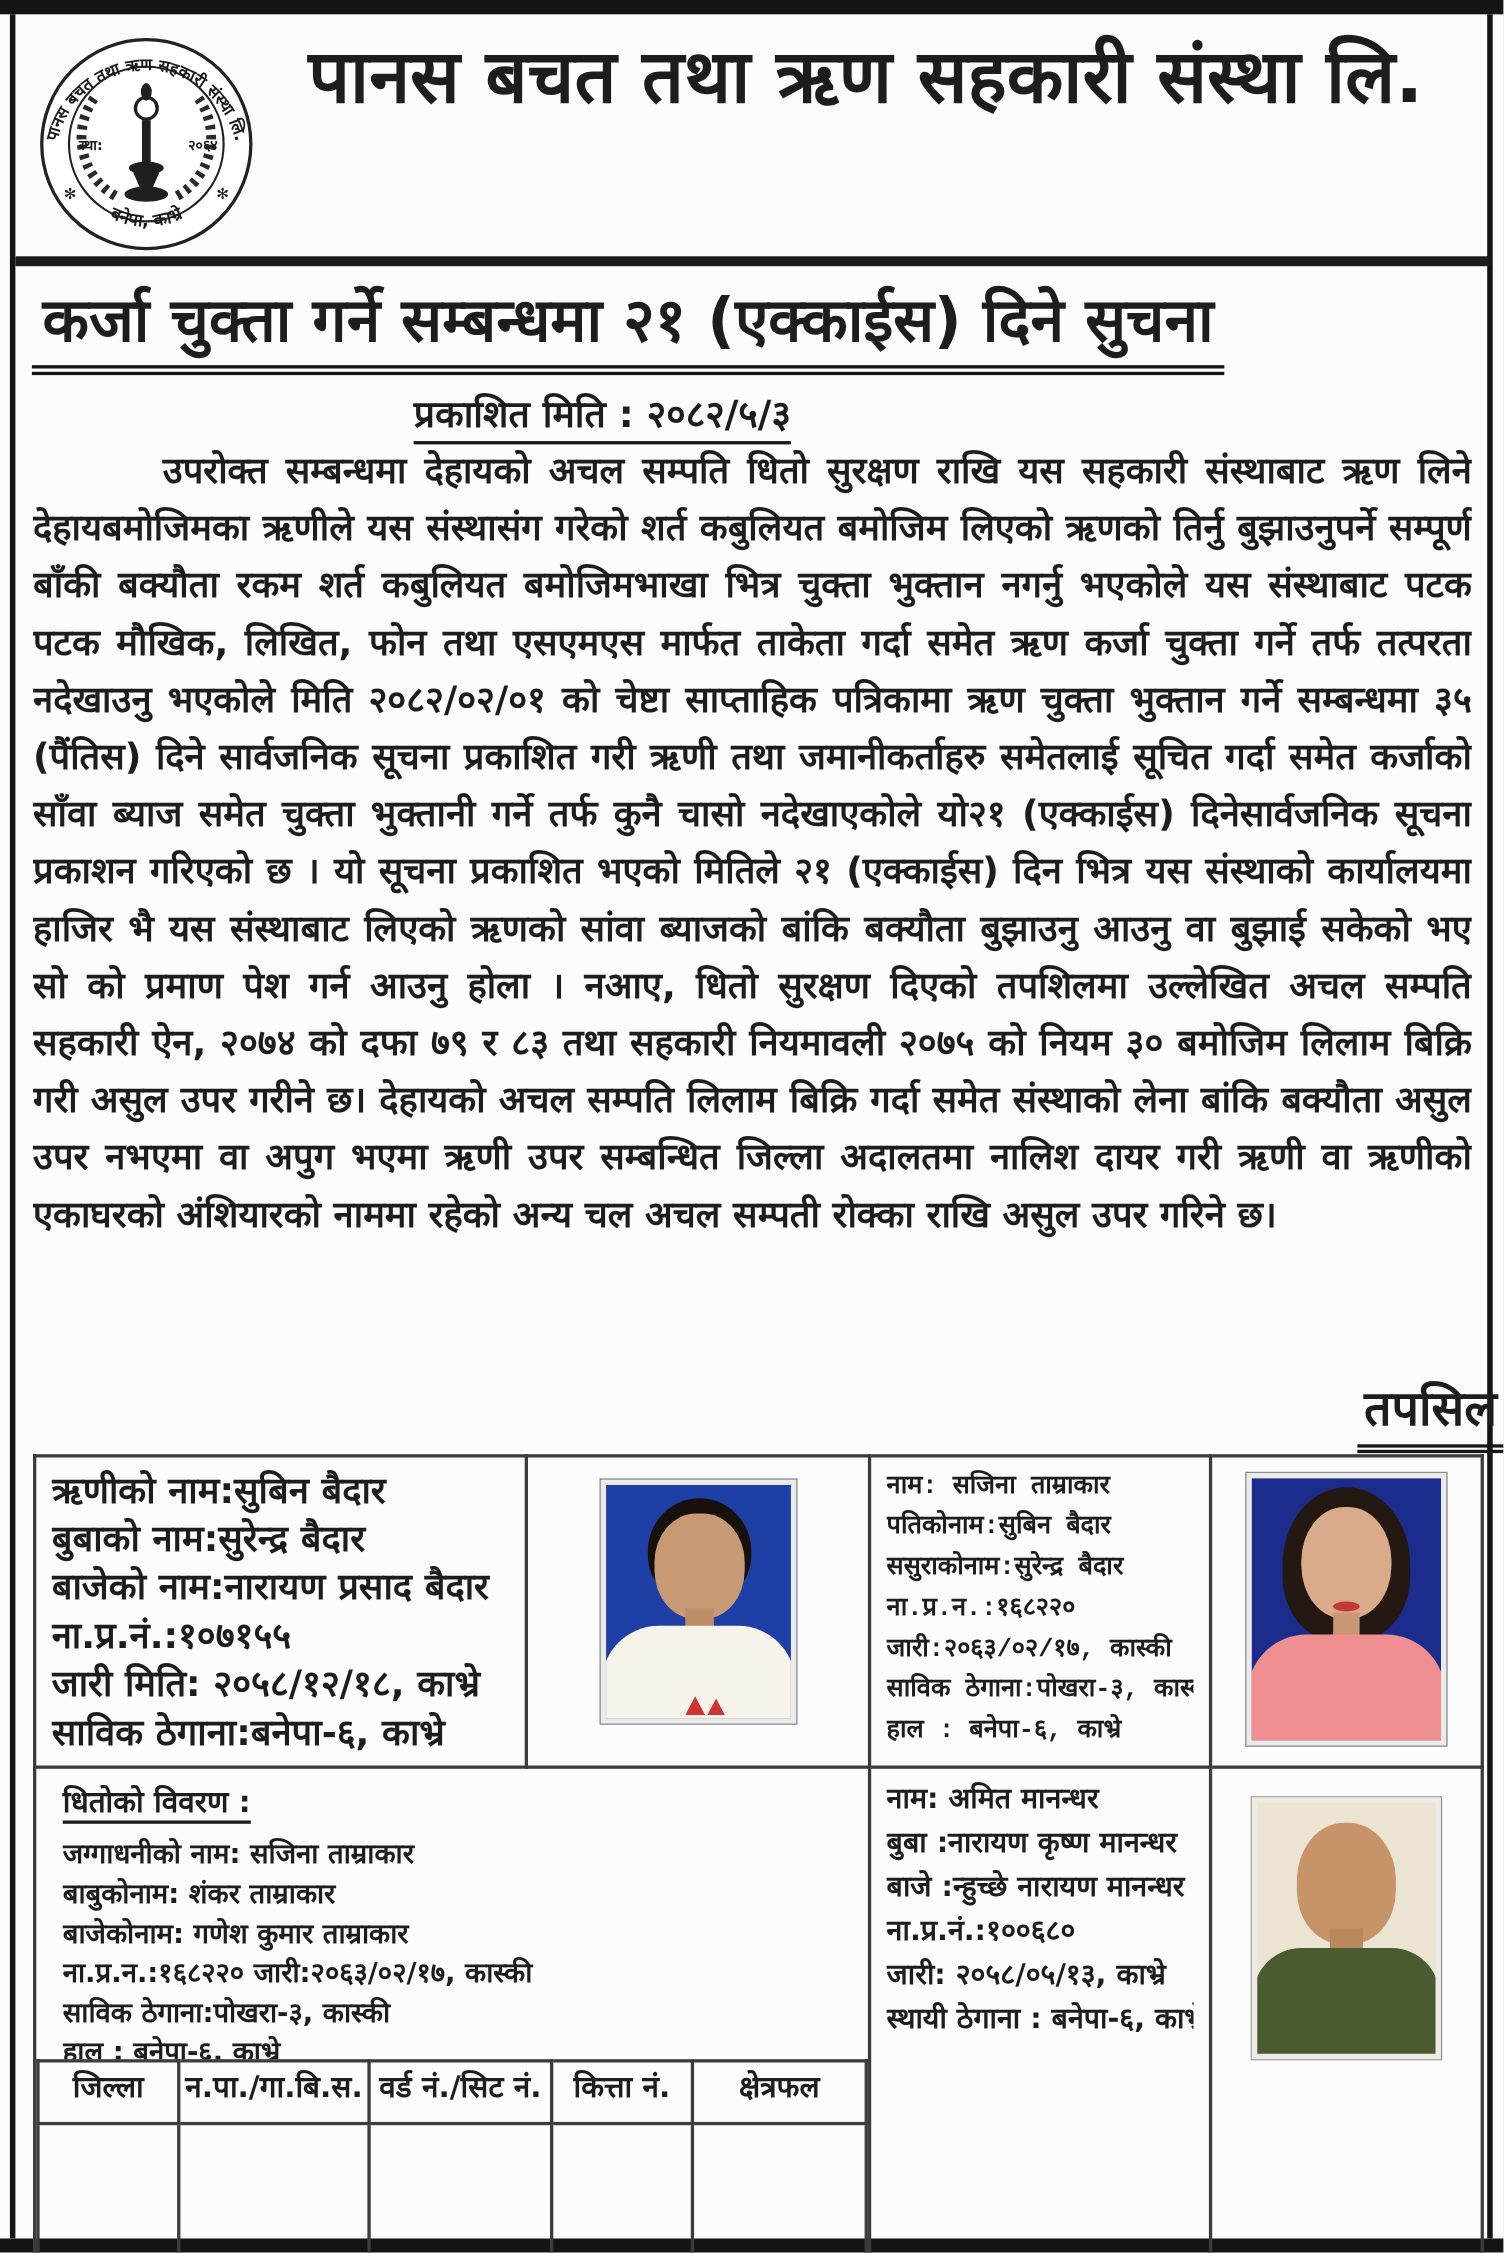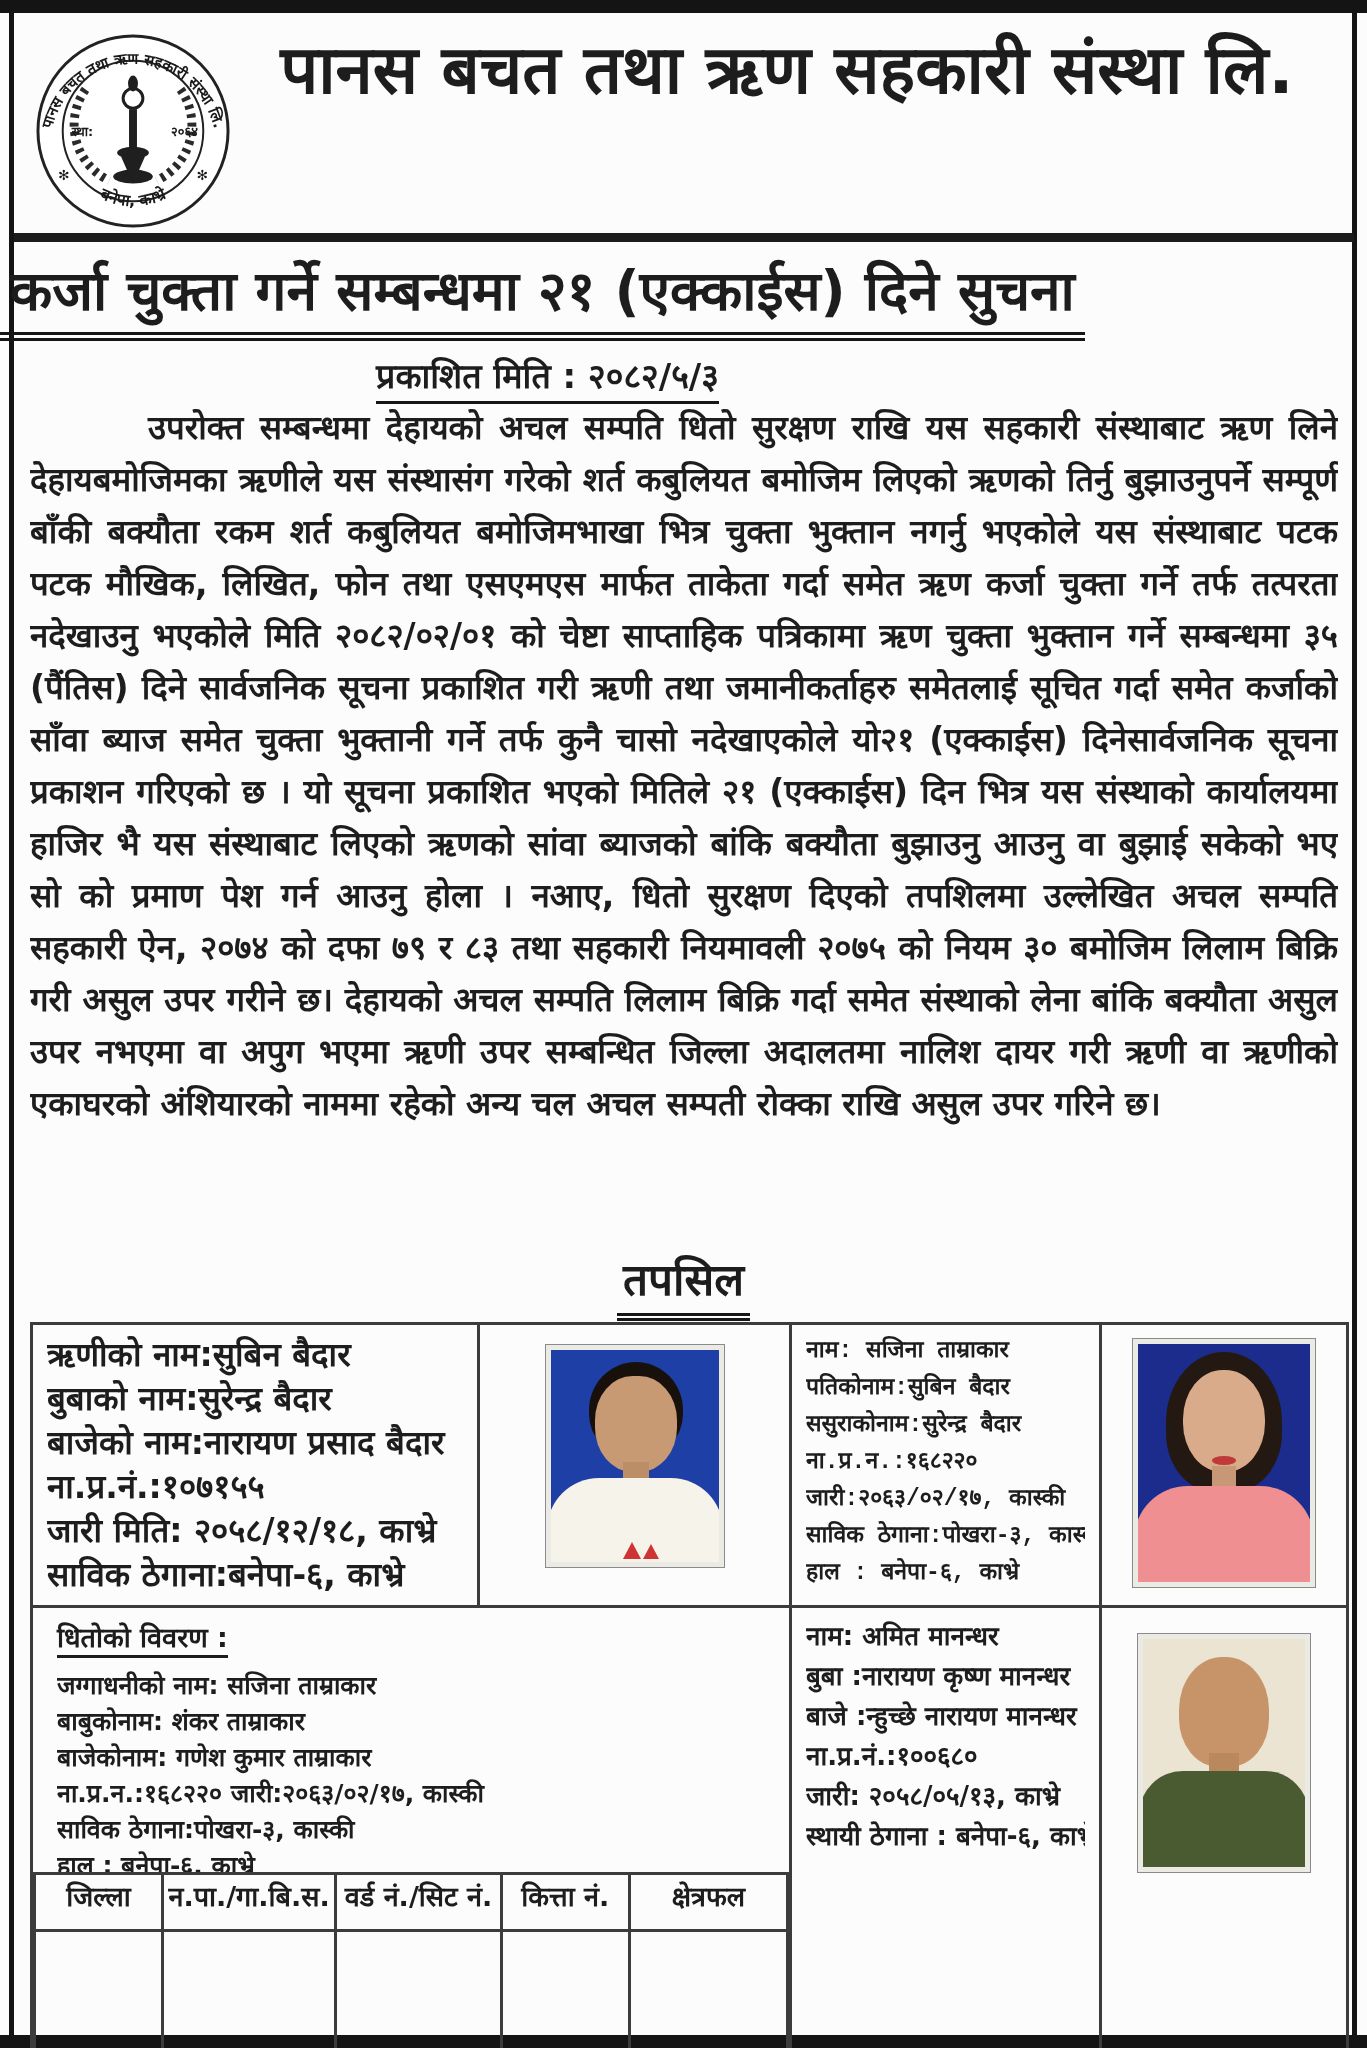--- a/index.html
+++ b/index.html
@@ -15,31 +15,31 @@
 
   
   .letterhead{position:absolute;top:24px;left:20px;width:1327px;height:206px;}
   .logo{position:absolute;left:14px;top:8px;}
   .org-name{position:absolute;left:212px;width:1110px;top:8px;text-align:center;
             font-size:67px;line-height:1.15;white-space:nowrap;}
   .org-address{position:absolute;left:212px;width:1110px;top:126px;text-align:center;font-size:37px;}
   .header-rule{position:absolute;top:233px;left:14px;width:1340px;height:9px;background:#1c1c1c;}
 
   
-  .title-wrap{position:absolute;top:258px;left:0;width:1142px;text-align:left;}
+  .title-wrap{position:absolute;top:258px;left:0;width:1142px;text-align:center;}
   .title{display:inline-block;font-size:55px;line-height:1.2;padding:0 10px 8px;
          border-bottom:9px double #161616;white-space:nowrap;}
   .date-wrap{position:absolute;top:352px;left:0;width:1095px;text-align:center;}
   .pub-date{display:inline-block;font-size:34px;padding-bottom:3px;border-bottom:3px solid #161616;}
 
   
   .body-text{position:absolute;top:402px;left:30px;width:1308px;height:838px;margin:0;
              font-size:33px;line-height:52px;text-align:justify;text-indent:118px;overflow:hidden;}
 
-  .tapasil-wrap{position:absolute;top:1248px;left:0;width:1367px;text-align:center;}
+  .tapasil-wrap{position:absolute;top:1248px;left:0;width:1367px;text-align:right;}
   .tapasil{display:inline-block;font-size:44px;padding:0 6px 5px;border-bottom:8px double #161616;}
 
   
   .detail-table{position:absolute;top:1322px;left:30px;width:1316px;
                 border-collapse:collapse;table-layout:fixed;}
   .detail-table th,.detail-table td{border:3px solid #3c3c3c;vertical-align:top;padding:0;}
   .detail-table th{height:46px;font-size:29px;text-align:center;vertical-align:middle;padding:4px 2px;}
   tr.row1 td{height:276px;}
   tr.row2 td{height:370px;}
   .cell-pad{padding:8px 14px;overflow:hidden;}

